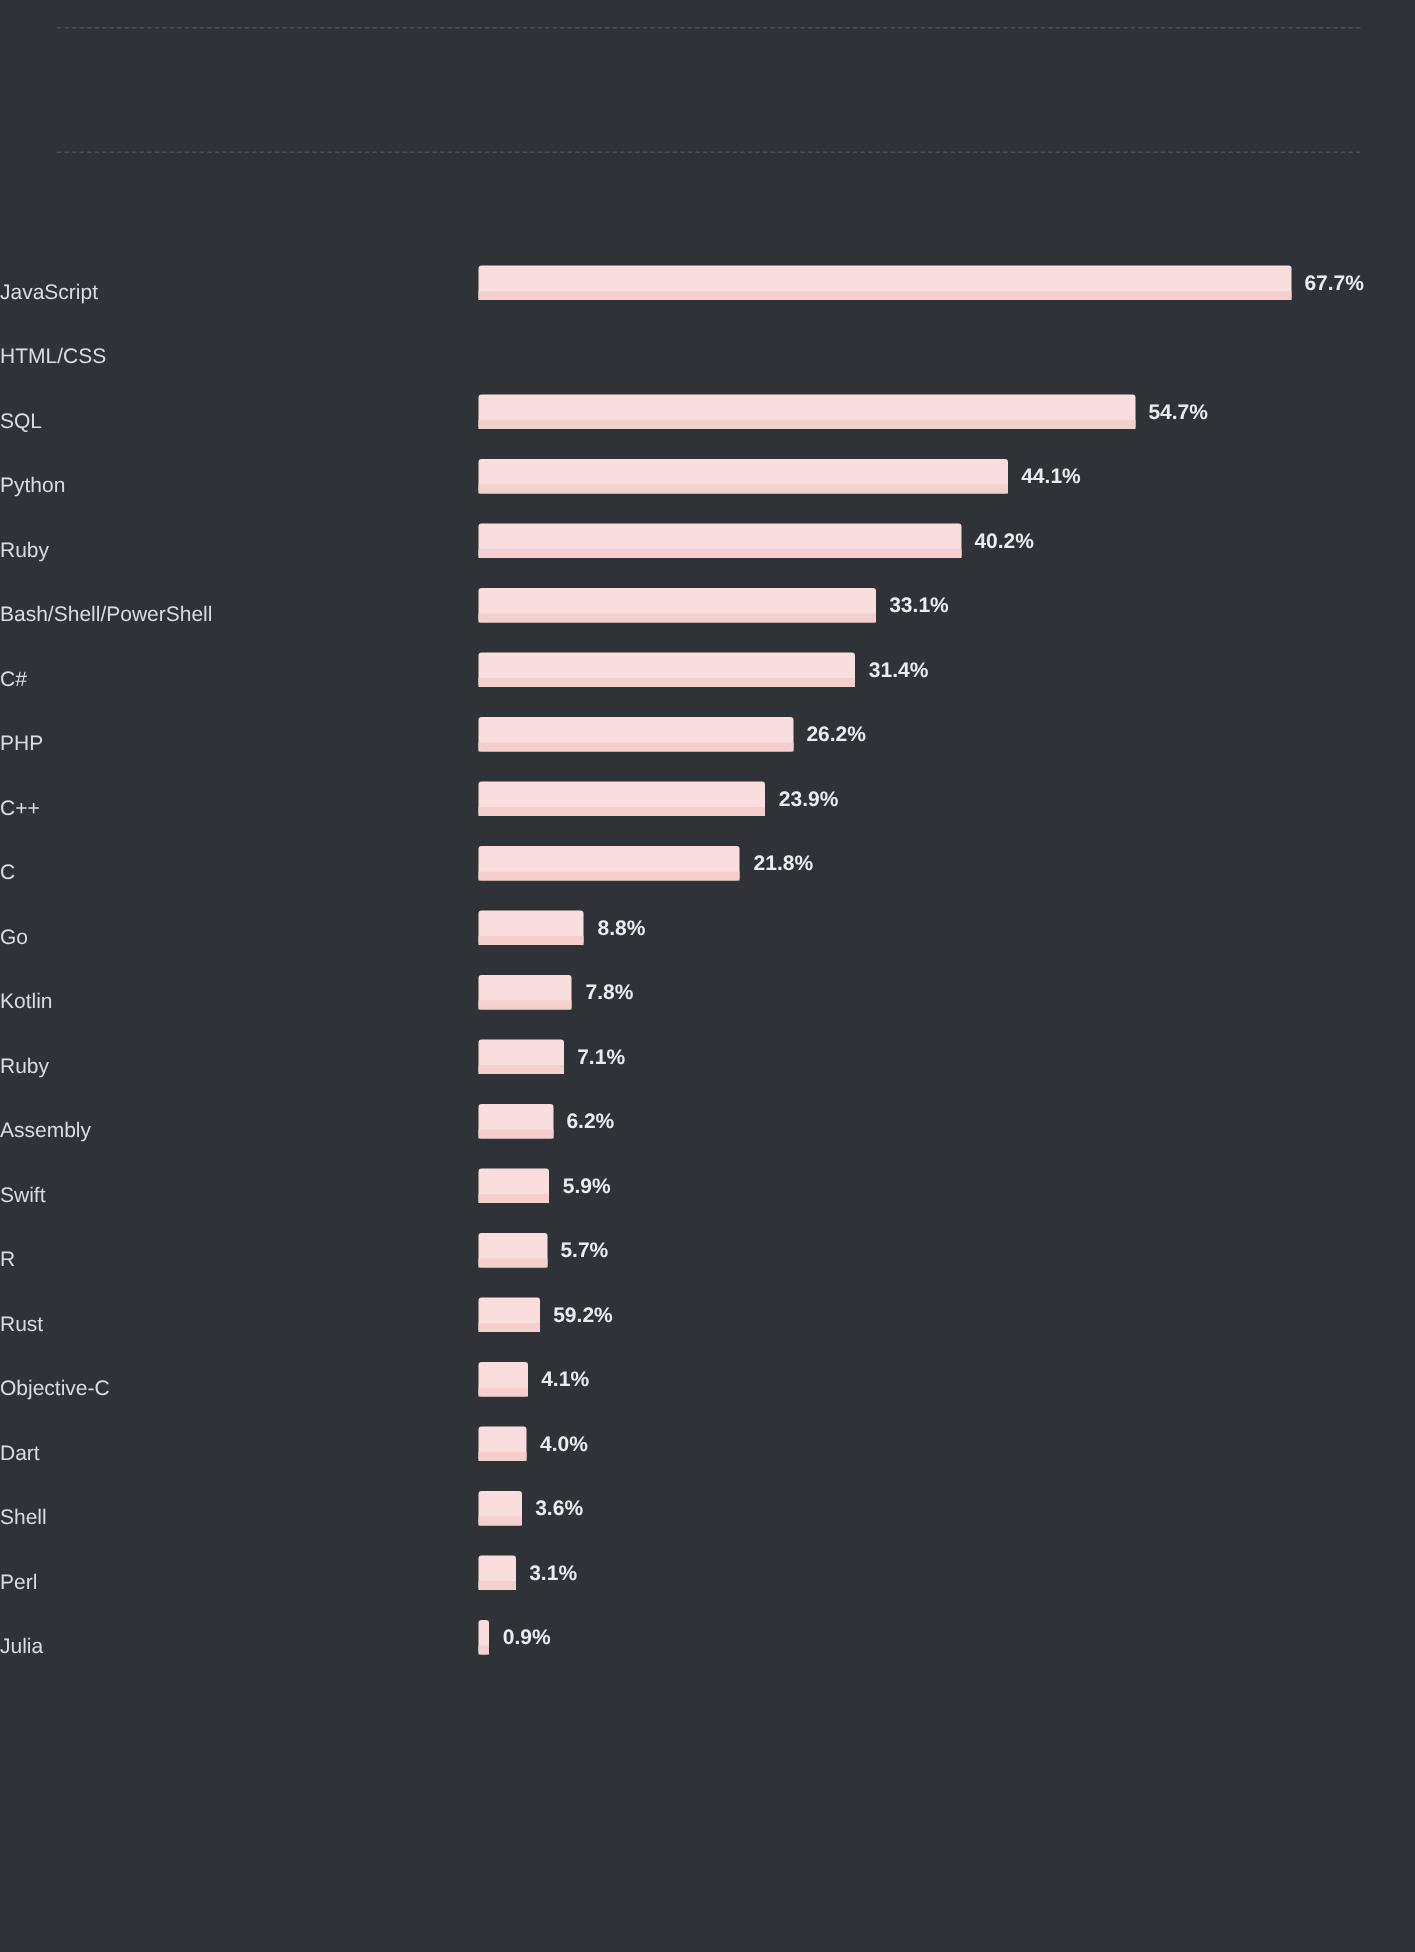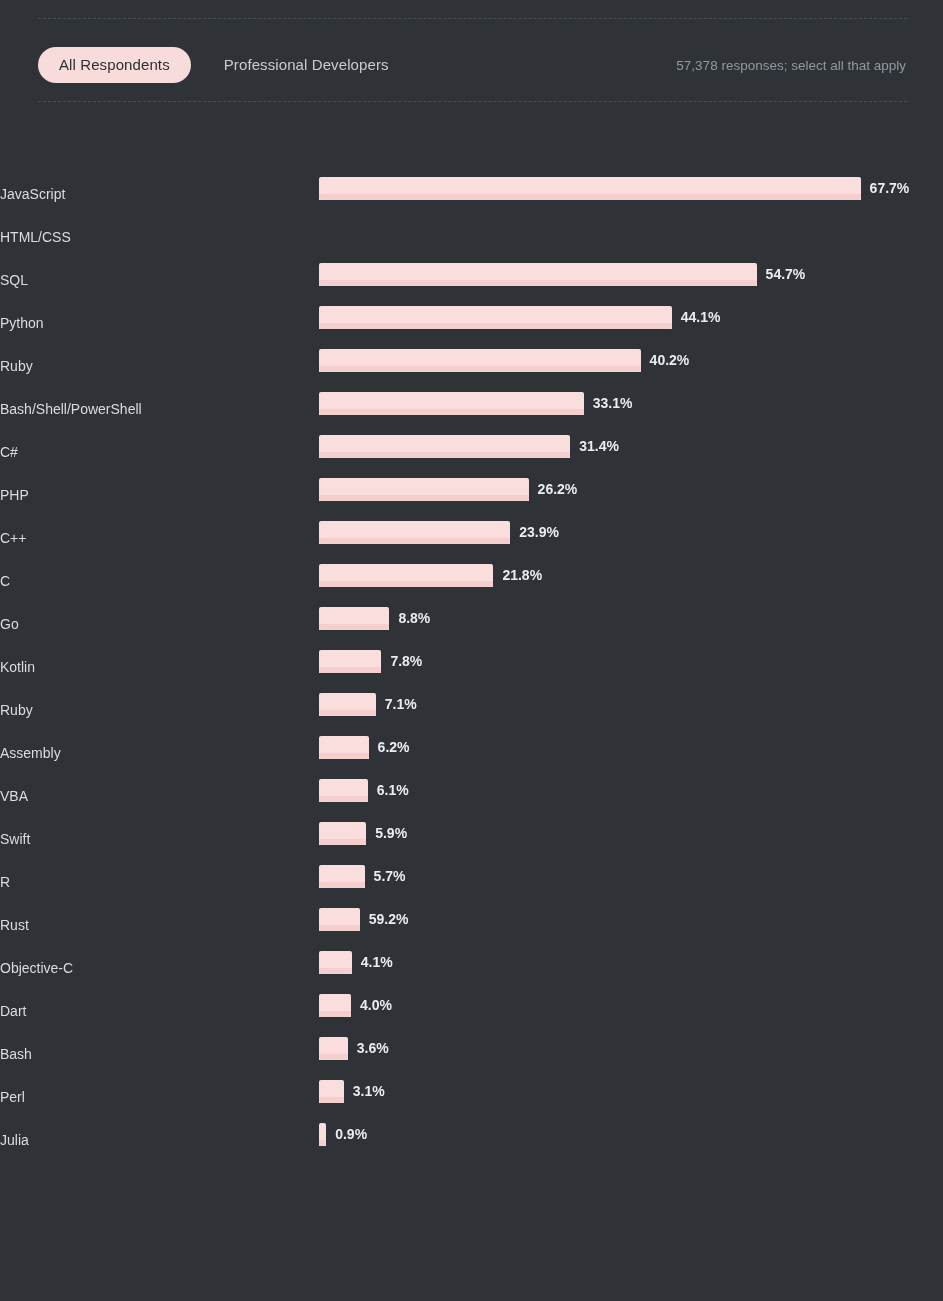--- a/index.html
+++ b/index.html
@@ -127,25 +127,20 @@
     line-height: 23px;
   }
 </style>
 </head>
 <body>
 
 <div class="page">
 
   <div class="divider divider-top"></div>
 
-  <div class="header-bar">
-    <div class="tab tab-active">All Respondents</div>
-    <div class="tab tab-inactive">Professional Developers</div>
-    <div class="response-note">57,378 responses; select all that apply</div>
-  </div>
 
   <div class="divider divider-bottom"></div>
 
   <div class="chart" id="chart">
       <div class="row">
         <div class="row-label">JavaScript</div>
         <div class="bar-wrap">
           <div class="bar" style="width: 541.6px;"></div>
           <div class="bar-value">67.7%</div>
         </div>
@@ -231,27 +226,20 @@
         </div>
       </div>
       <div class="row">
         <div class="row-label">Assembly</div>
         <div class="bar-wrap">
           <div class="bar" style="width: 49.6px;"></div>
           <div class="bar-value">6.2%</div>
         </div>
       </div>
       <div class="row">
-        <div class="row-label">VBA</div>
-        <div class="bar-wrap">
-          <div class="bar" style="width: 48.8px;"></div>
-          <div class="bar-value">6.1%</div>
-        </div>
-      </div>
-      <div class="row">
         <div class="row-label">Swift</div>
         <div class="bar-wrap">
           <div class="bar" style="width: 47.2px;"></div>
           <div class="bar-value">5.9%</div>
         </div>
       </div>
       <div class="row">
         <div class="row-label">R</div>
         <div class="bar-wrap">
           <div class="bar" style="width: 45.6px;"></div>
@@ -273,21 +261,21 @@
         </div>
       </div>
       <div class="row">
         <div class="row-label">Dart</div>
         <div class="bar-wrap">
           <div class="bar" style="width: 32px;"></div>
           <div class="bar-value">4.0%</div>
         </div>
       </div>
       <div class="row">
-        <div class="row-label">Bash</div>
+        <div class="row-label">Shell</div>
         <div class="bar-wrap">
           <div class="bar" style="width: 28.8px;"></div>
           <div class="bar-value">3.6%</div>
         </div>
       </div>
       <div class="row">
         <div class="row-label">Perl</div>
         <div class="bar-wrap">
           <div class="bar" style="width: 24.8px;"></div>
           <div class="bar-value">3.1%</div>

